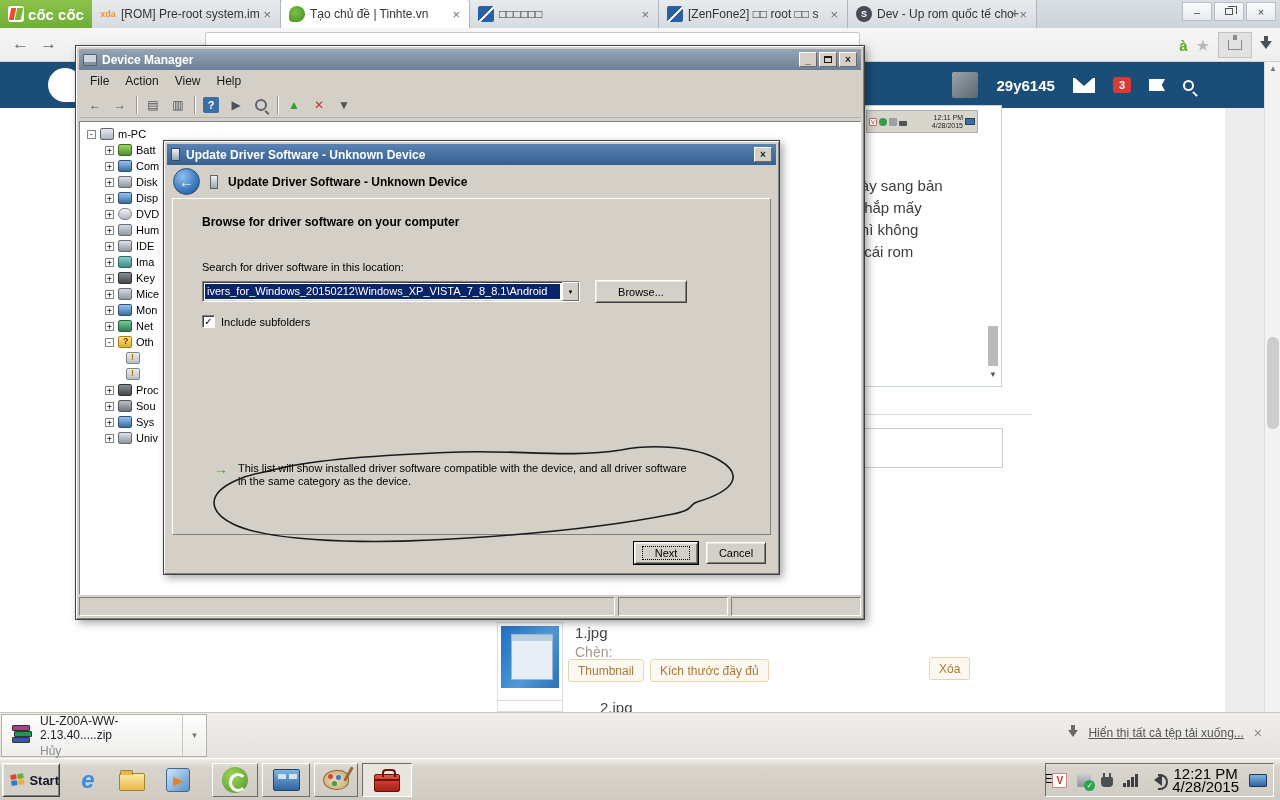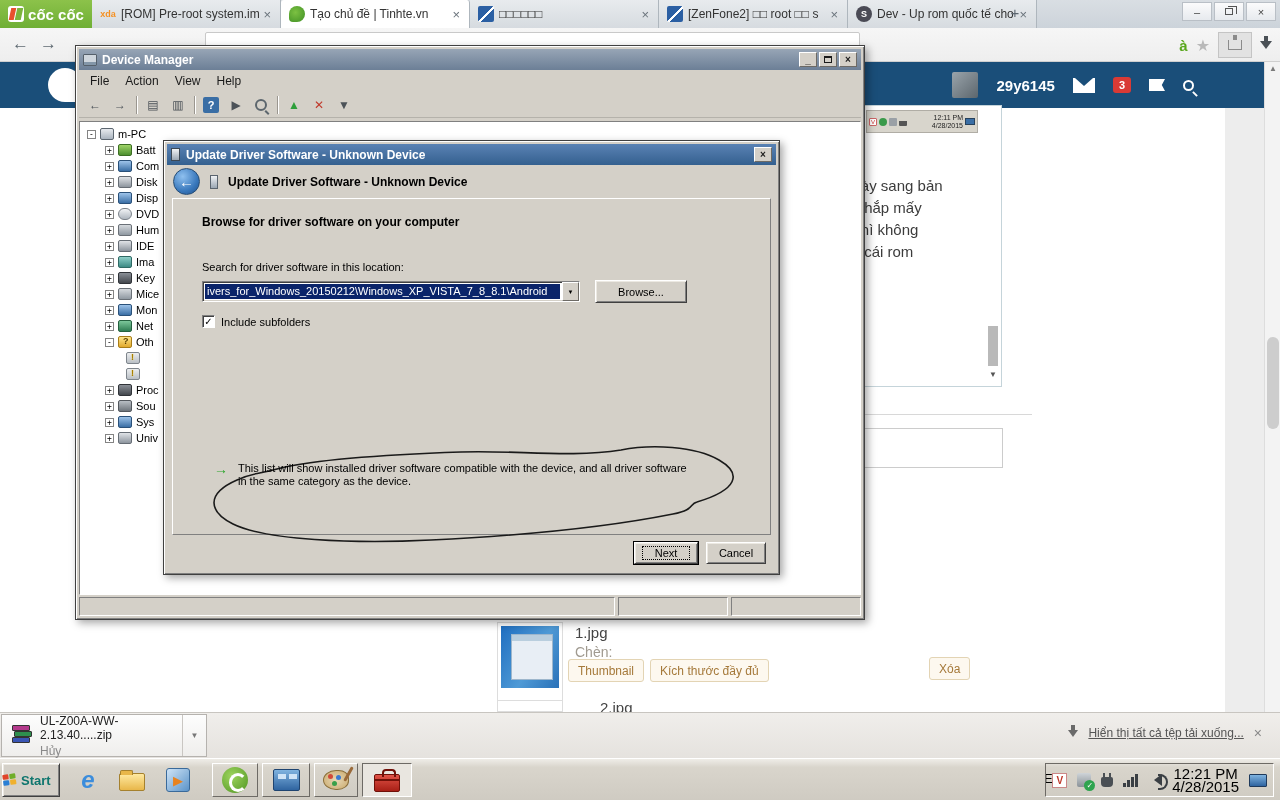--- a/index.html
+++ b/index.html
@@ -170,21 +170,21 @@
   .dlcancel { font-size:12px; color:#8a8a8a; margin-top:2px; }
   .dlmenu { width:24px; height:100%; border-left:1px solid #c9c6c2; display:flex; align-items:center; justify-content:center; color:#777; font-size:8px; }
   .showall { position:absolute; right:18px; top:12px; display:flex; align-items:center; gap:10px; }
   .showall-link { font-size:12px; color:#555; text-decoration:underline; }
   .sa-arrow { width:0; height:0; border:5px solid transparent; border-top:7px solid #6a6a6a; position:relative; top:3px; }
   .sa-arrow::after{ content:""; position:absolute; left:-2px; top:-12px; width:4px; height:5px; background:#6a6a6a; }
   .dlclose { font-size:14px; color:#888; }
 
   
   .taskbar { left:0; top:758px; width:1280px; height:42px; background:linear-gradient(#efede8,#d9d5cc 20%,#cfcbc2); border-top:1px solid #fff; z-index:40; }
-  .startbtn { left:2px; top:4px; width:58px; height:34px; display:flex; align-items:center; justify-content:flex-start; gap:4px; font-weight:bold; font-size:13px; color:#0f766e; background:#d4d0c8; border:1px solid; border-color:#fff #404040 #404040 #fff; box-shadow:inset 1px 1px 0 #ece9e2, inset -1px -1px 0 #808080; }
+  .startbtn { left:2px; top:4px; width:58px; height:34px; display:flex; align-items:center; justify-content:flex-end; gap:4px; font-weight:bold; font-size:13px; color:#0f172a; background:#d4d0c8; border:1px solid; border-color:#fff #404040 #404040 #fff; box-shadow:inset 1px 1px 0 #ece9e2, inset -1px -1px 0 #808080; }
   .winflag { width:14px; height:13px; display:grid; grid-template-columns:6px 6px; grid-template-rows:5px 5px; gap:1px; transform:rotate(-8deg); }
   .winflag i { border-radius:1px; }
   .wf1{ background:#e0452b;} .wf2{ background:#6fae2a;} .wf3{ background:#2a7fd4;} .wf4{ background:#f0b12d;}
   .ql { position:absolute; top:4px; height:34px; display:flex; align-items:center; justify-content:center; }
   .qlbox { border:1px solid; border-color:#fff #6d6a65 #6d6a65 #fff; }
   .qlbox.pressed { border-color:#6d6a65 #fff #fff #6d6a65; background:#e9e6e0; }
   .ie-e { font-size:24px; font-weight:bold; color:#3c8ddc; font-style:italic; line-height:26px; }
   .folder { width:26px; height:18px; background:linear-gradient(#ffe9a0,#e8b74a); border:1px solid #a5812e; border-radius:2px; position:relative; margin-top:4px; }
   .folder::before { content:""; position:absolute; left:0; top:-4px; width:11px; height:4px; background:#e8b74a; border:1px solid #a5812e; border-bottom:none; border-radius:2px 2px 0 0; }
   .wmp { width:24px; height:24px; background:linear-gradient(135deg,#cfe4f7,#5b93c8); border:1px solid #3a6a9a; border-radius:3px; color:#e8821e; font-size:13px; display:flex; align-items:center; justify-content:center; }

